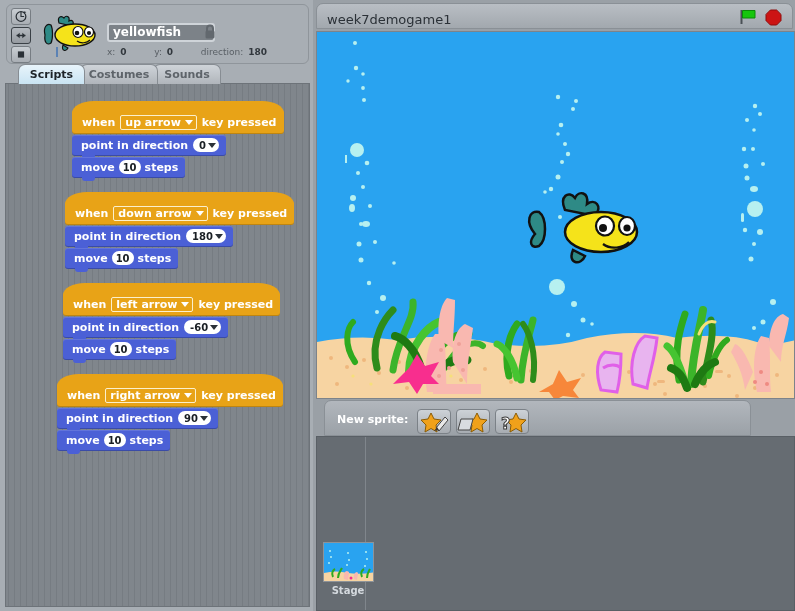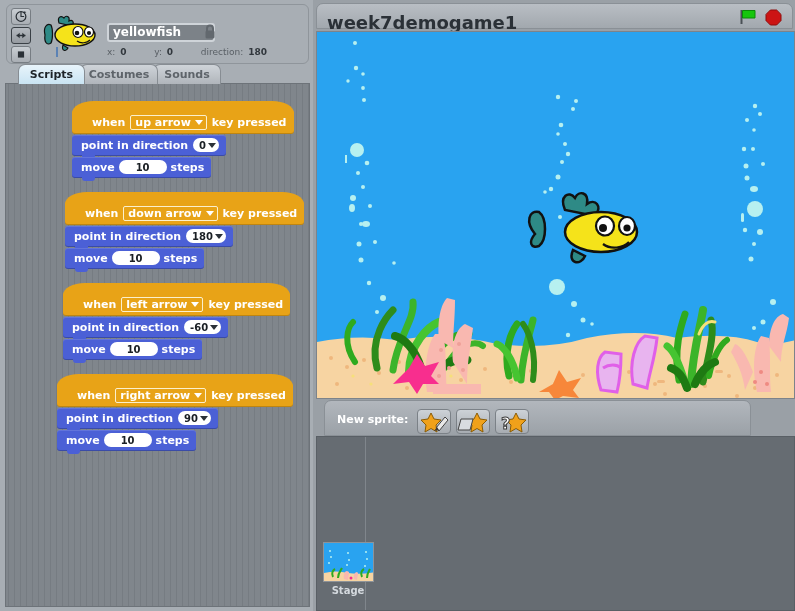--- a/index.html
+++ b/index.html
@@ -113,21 +113,21 @@
   
   .script-stack { position: absolute; }
 
   .hat-block {
     position: relative;
     background: #e8a317;
     border-radius: 0 0 3px 3px;
     height: 22px;
     display: inline-flex;
     align-items: center;
-    padding: 0 7px 0 20px;
+    padding: 0 7px 0 10px;
     color: #ffffff;
     font-size: 11px; font-weight: bold;
     white-space: nowrap;
     box-shadow: inset 0 -1px 0 rgba(0,0,0,.18);
   }
   .hat-cap {
     position: absolute; left: 0; top: -11px;
     width: 100%; height: 12px;
     background: #e8a317;
     border-radius: 40px 40px 0 0 / 22px 22px 0 0;
@@ -196,42 +196,42 @@
     border-right: 4px solid transparent;
     border-top: 5px solid #2b3138;
   }
   
   .num-oval {
     display: inline-flex; align-items: center; justify-content: center;
     background: #ffffff;
     border-radius: 9px;
     height: 14px;
     min-width: 18px;
-    padding: 0 17px;
+    padding: 0 4px;
     margin: 0 4px;
     font-size: 10px; font-weight: bold;
     color: #1a1f24;
   }
 
   
   #right-panel {
     position: absolute; left: 313px; top: 0;
     width: 482px; height: 611px;
     background: #9aa0a6;
   }
   #stage-titlebar {
     position: absolute; left: 3px; top: 3px;
     width: 477px; height: 26px;
     background: linear-gradient(#b9bec4, #a2a8ae);
     border: 1px solid #8a9096;
     border-radius: 7px 7px 0 0;
   }
   #project-title {
     position: absolute; left: 10px; top: 8px;
-    font-size: 18px; font-weight: bold;
+    font-size: 13px; font-weight: normal;
     color: #2b3137;
   }
   #green-flag {
     position: absolute; right: 36px; top: 5px;
     width: 17px; height: 16px;
   }
   #stop-button {
     position: absolute; right: 10px; top: 5px;
     width: 17px; height: 17px;
   }

